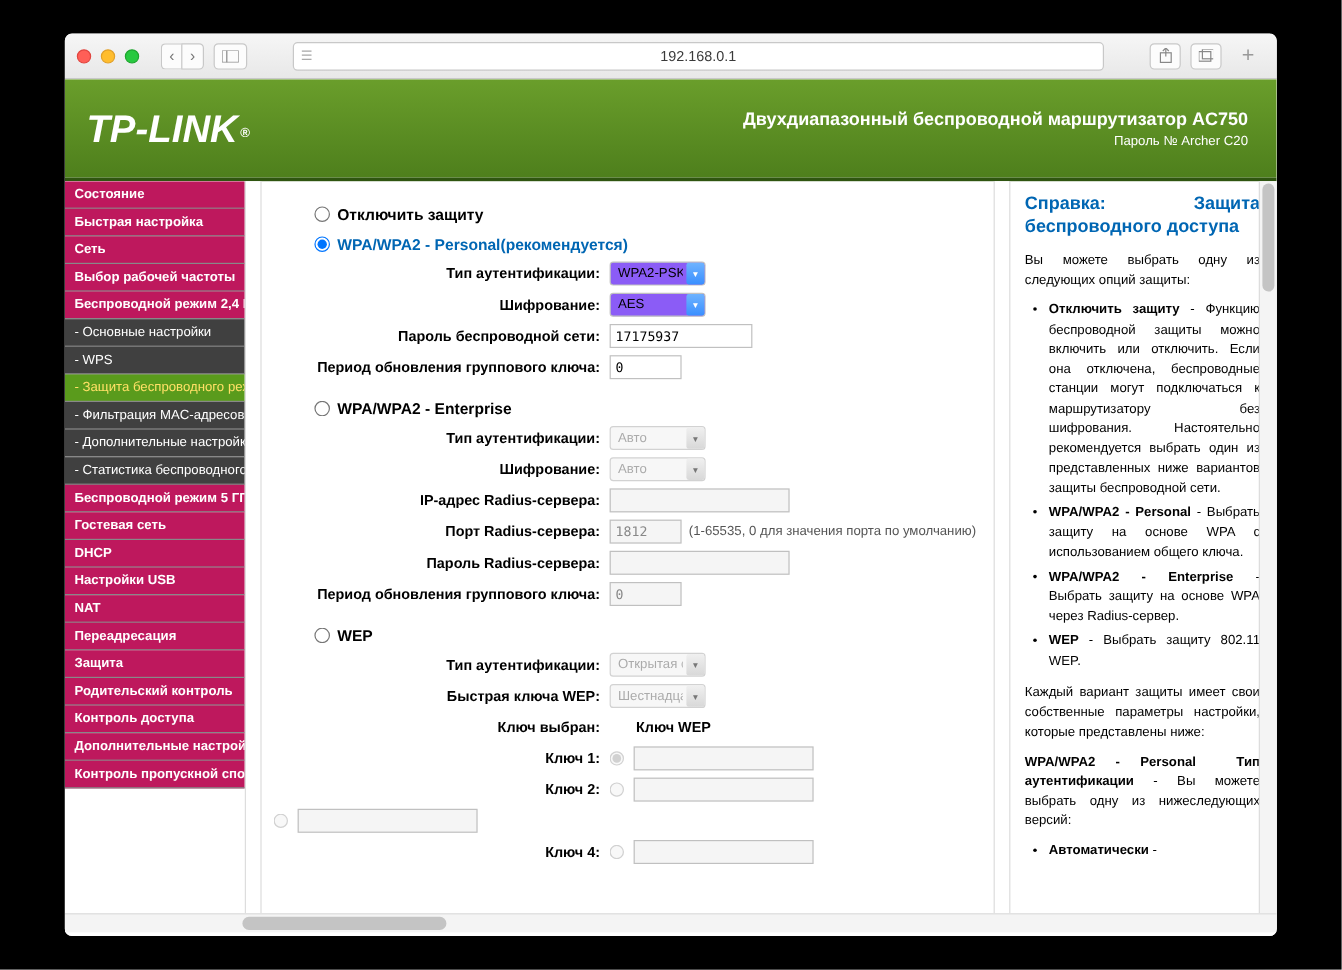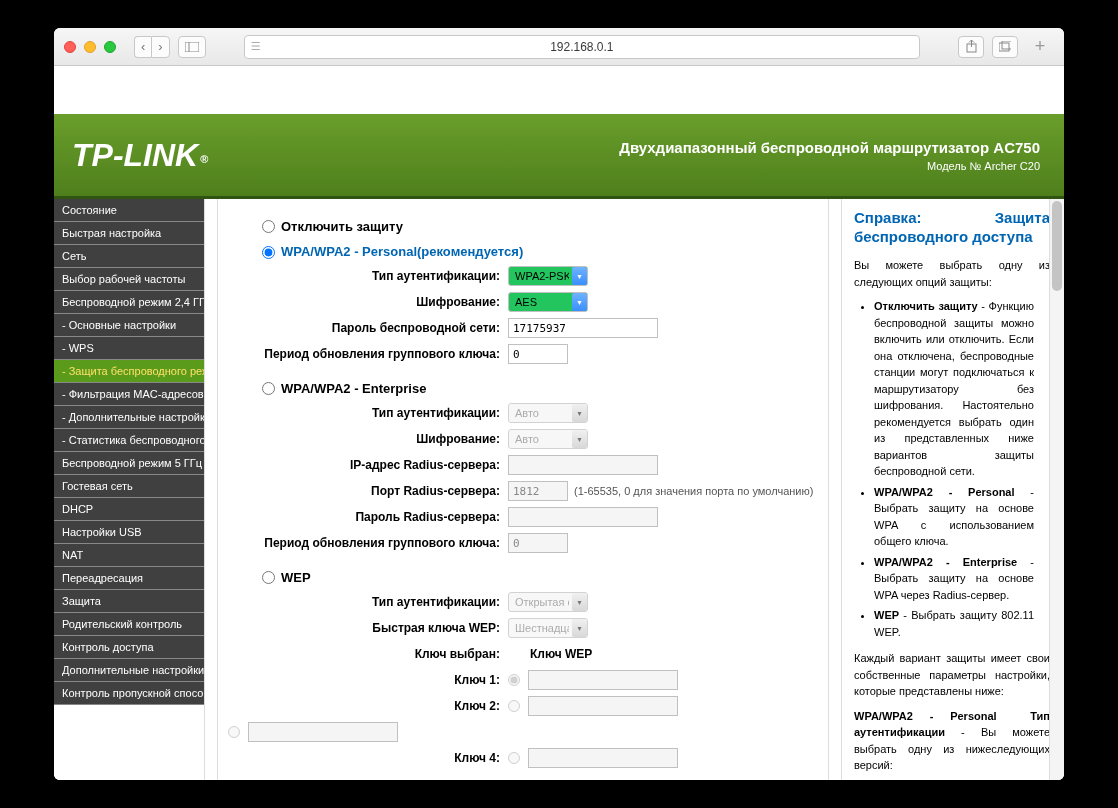--- a/index.html
+++ b/index.html
@@ -73,21 +73,20 @@
   
   .banner {
     height: 85px;
     background: linear-gradient(#6a9e2b,#4e7f1c);
     color:#fff;
     display:flex;
     align-items:center;
     justify-content:space-between;
     padding:0 24px 0 18px;
     border-bottom:3px solid #2f5510;
-    margin-top:48px;
   }
   .logo { font-family: Arial; font-weight:bold; letter-spacing:0px; font-size:32px; font-style:italic; display:flex;align-items:center;}
   .logo sup{font-size:11px;font-style:normal;vertical-align:top;position:relative;top:4px;left:2px;}
   .banner-right { text-align:right; }
   .banner-right .title{font-size:15px;font-weight:bold;text-align:center;}
   .banner-right .model{font-size:11px;margin-top:4px;}
   
   .content {
     display:flex;
     height: calc(100% - 88px - 16px);
@@ -96,28 +95,28 @@
   
   .sidebar {
     width: 150px;
     flex-shrink:0;
     background:#fff;
     overflow:hidden;
     font-size:11px;
   }
   .sidebar ul{list-style:none;}
   .sidebar li{
-    background:#404040;
+    background:#be185d;
     color:#fff;
     padding:5px 8px;
     border-bottom:1px solid #888;
     white-space:nowrap;
     overflow:hidden;
     cursor:pointer;
-    font-weight:normal;
+    font-weight:bold;
   }
   .sidebar li.sub{background:#404040;font-weight:normal;}
   .sidebar li.active{background:#5a9b1c;color:#ffe066;}
   
   .main {
     flex:1;
     overflow:hidden;
     padding:10px 6px 0 10px;
     font-size:12px;
     color:#000;
@@ -141,21 +140,21 @@
     display:flex;align-items:center;gap:6px;
     margin:10px 0 6px 34px;
     font-weight:bold;
     font-size:13px;
     color:#000;
   }
   .radio-row input[type=radio]{margin:0;}
   .selbox {
     width:80px;height:20px;
     border:1px solid #c0c0c0;border-radius:3px;
-    background:#22c55e;
+    background:#8b5cf6;
     font-size:11px;
     padding:1px 2px;
   }
   .selbox.disabled{background:#f5f5f5;color:#888;}
   .txtbox {
     width:100px;height:20px;
     border:1px solid #c0c0c0;
     padding:1px 4px;font-size:11px;font-family:monospace;
   }
   .txtbox.disabled{background:#f5f5f5;color:#888;}
@@ -175,21 +174,21 @@
     width: 222px;
     flex-shrink:0;
     padding:10px 14px 0 12px;
     font-size:11px;
     color:#000;
     overflow:hidden;
     text-align:justify;
   }
   .help h3{font-size:15px;font-weight:bold;color:#0066b3;margin-bottom:12px;text-align:left; display:flex; justify-content:space-between;}
   .help p{margin-bottom:8px;line-height:1.5;}
-  .help ul{margin:6px 16px 10px 20px;}
+  .help ul{margin:6px 0 10px 20px;}
   .help li{margin-bottom:4px;line-height:1.5;}
   .help b{font-weight:bold;}
   
   .vdiv{width:14px;background:repeating-linear-gradient(#fff,#fff 100%);border-left:1px solid #ddd;border-right:1px solid #ddd;}
   
   .vscroll{position:absolute;right:0;top:0;bottom:0;width:15px;background:#f4f4f4;border-left:1px solid #ddd;}
   .vscroll .thumb{position:absolute;left:2px;right:2px;top:2px;height:90px;background:#c4c4c4;border-radius:6px;}
   .page-hscroll{height:16px;background:#f4f4f4;border-top:1px solid #ddd;position:relative;}
   .page-hscroll .thumb{position:absolute;top:2px;bottom:2px;left:148px;width:170px;background:#c4c4c4;border-radius:6px;}
 </style>
@@ -234,21 +233,21 @@
   </div>
 
   <div class="page">
     <div class="banner">
       <div class="logo">
           <span>TP-LINK</span>
           <sup>®</sup>
         </div>
       <div class="banner-right">
         <div class="title">Двухдиапазонный беспроводной маршрутизатор AC750</div>
-        <div class="model">Модель № Archer C20</div>
+        <div class="model">Пароль № Archer C20</div>
       </div>
     </div>
 
     <div class="content">
 
       <div class="sidebar">
         <ul id="sidebar-list">
             <li>Состояние</li>
             <li>Быстрая настройка</li>
             <li>Сеть</li>
@@ -276,41 +275,41 @@
 
       <div class="vdiv"></div>
 
       <div class="main">
 
         <div class="radio-row">
           <input type="radio" name="sec" style="">
           <span>Отключить защиту</span>
         </div>
 
-        <div class="radio-row" style="color:#0066b3;align-items:flex-end;">
+        <div class="radio-row" style="color:#0066b3;">
           <input type="radio" name="sec" checked="" style="">
           <span style="color:#0066b3;">WPA/WPA2 - Personal(рекомендуется)</span>
         </div>
         <div class="form-row">
           <div class="form-label">Тип аутентификации:</div>
           <div class="select-wrap">
             <select class="selbox"><option>WPA2-PSK</option></select>
             <div class="sel-arrow">▾</div>
           </div>
         </div>
         <div class="form-row">
           <div class="form-label">Шифрование:</div>
           <div class="select-wrap">
             <select class="selbox"><option>AES</option></select>
             <div class="sel-arrow">▾</div>
           </div>
         </div>
         <div class="form-row">
           <div class="form-label">Пароль беспроводной сети:</div>
-          <input class="txtbox" style="width: 150px;" value="17175937">
+          <input class="txtbox" style="width: 119px;" value="17175937">
         </div>
         <div class="form-row">
           <div class="form-label">Период обновления группового ключа:</div>
           <input class="txtbox" style="width: 60px;" value="0">
         </div>
 
         <div class="radio-row" style="margin-top:16px;">
           <input type="radio" name="sec" style="">
           <span>WPA/WPA2 - Enterprise</span>
         </div>

